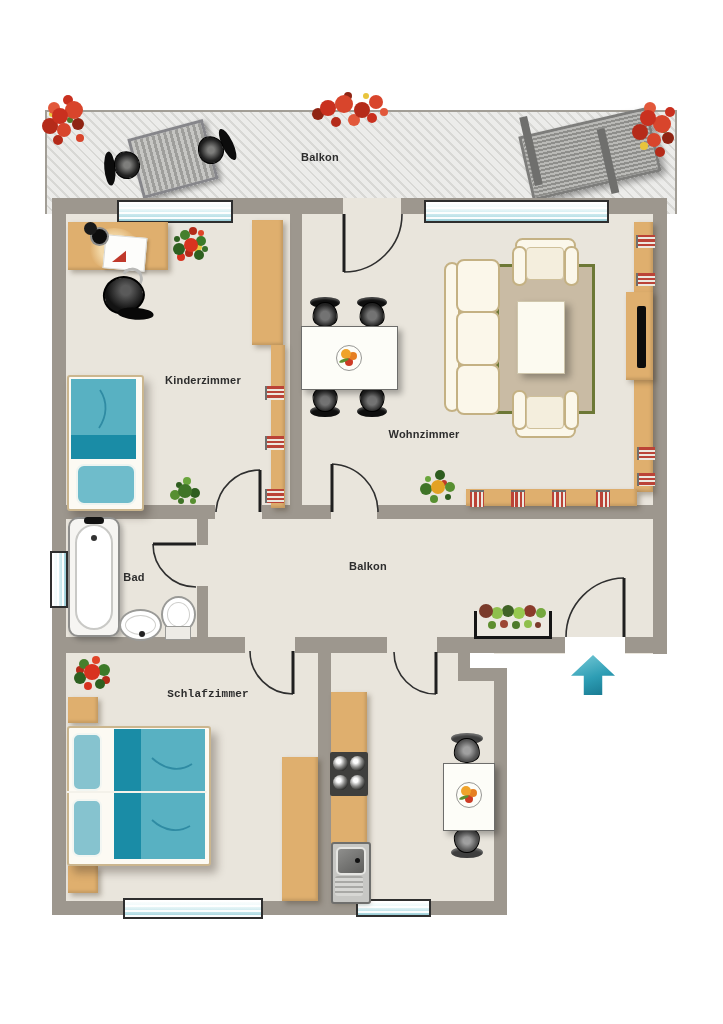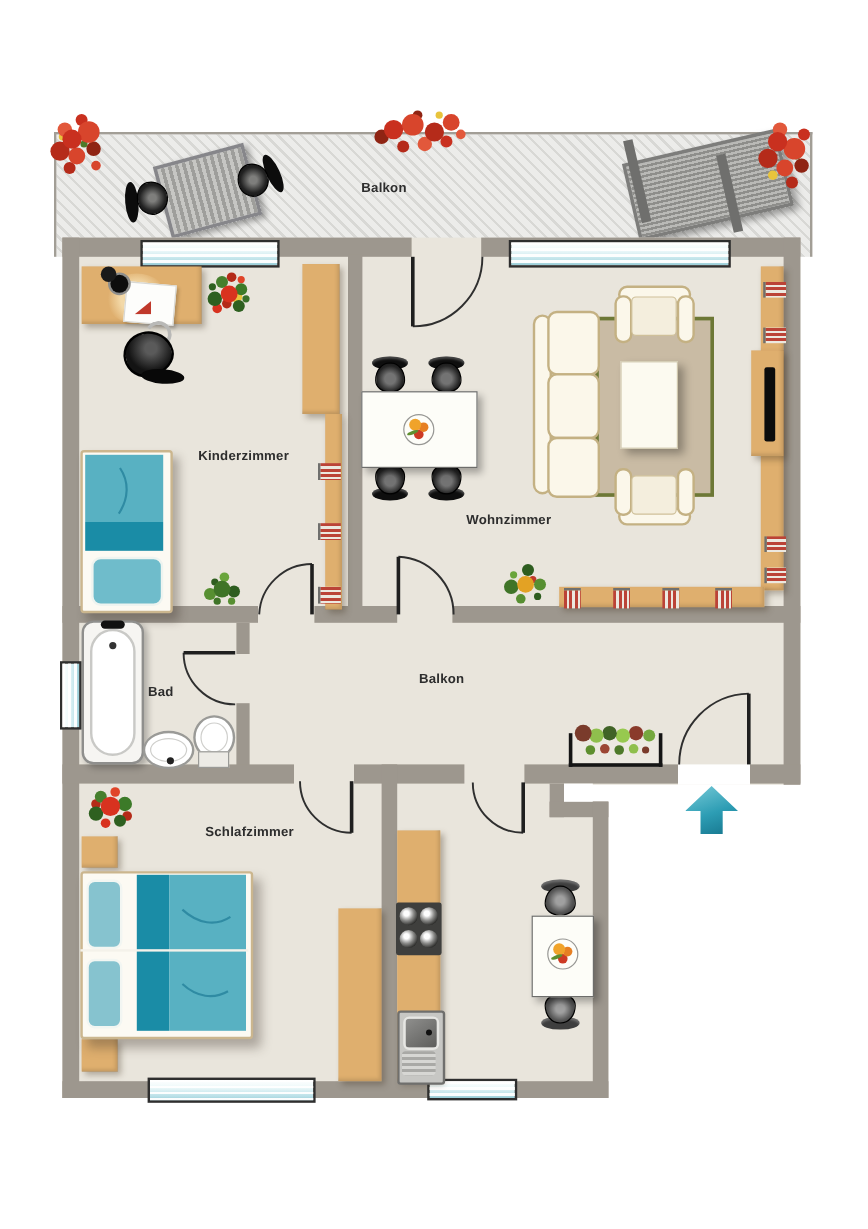--- a/index.html
+++ b/index.html
@@ -302,15 +302,15 @@
     <path d="M152,820 C164,831 178,833 190,826" fill="none" stroke="#2f8ba3" stroke-width="1.8"></path>
   </svg>
 
   <div id="arrow"></div>
 
   <div class="rlabel" style="left:320px;top:157px;">Balkon</div>
   <div class="rlabel" style="left:203px;top:380px;">Kinderzimmer</div>
   <div class="rlabel" style="left:424px;top:434px;">Wohnzimmer</div>
   <div class="rlabel" style="left:134px;top:577px;">Bad</div>
   <div class="rlabel" style="left:368px;top:566px;">Balkon</div>
-  <div class="rlabel" style="left:208px;top:694px;">Schlafzimmer</div>
+  <div class="rlabel" style="left:208px;top:694px;font-family:Liberation Mono, monospace;">Schlafzimmer</div>
 
 </div>
 
 </body></html>

